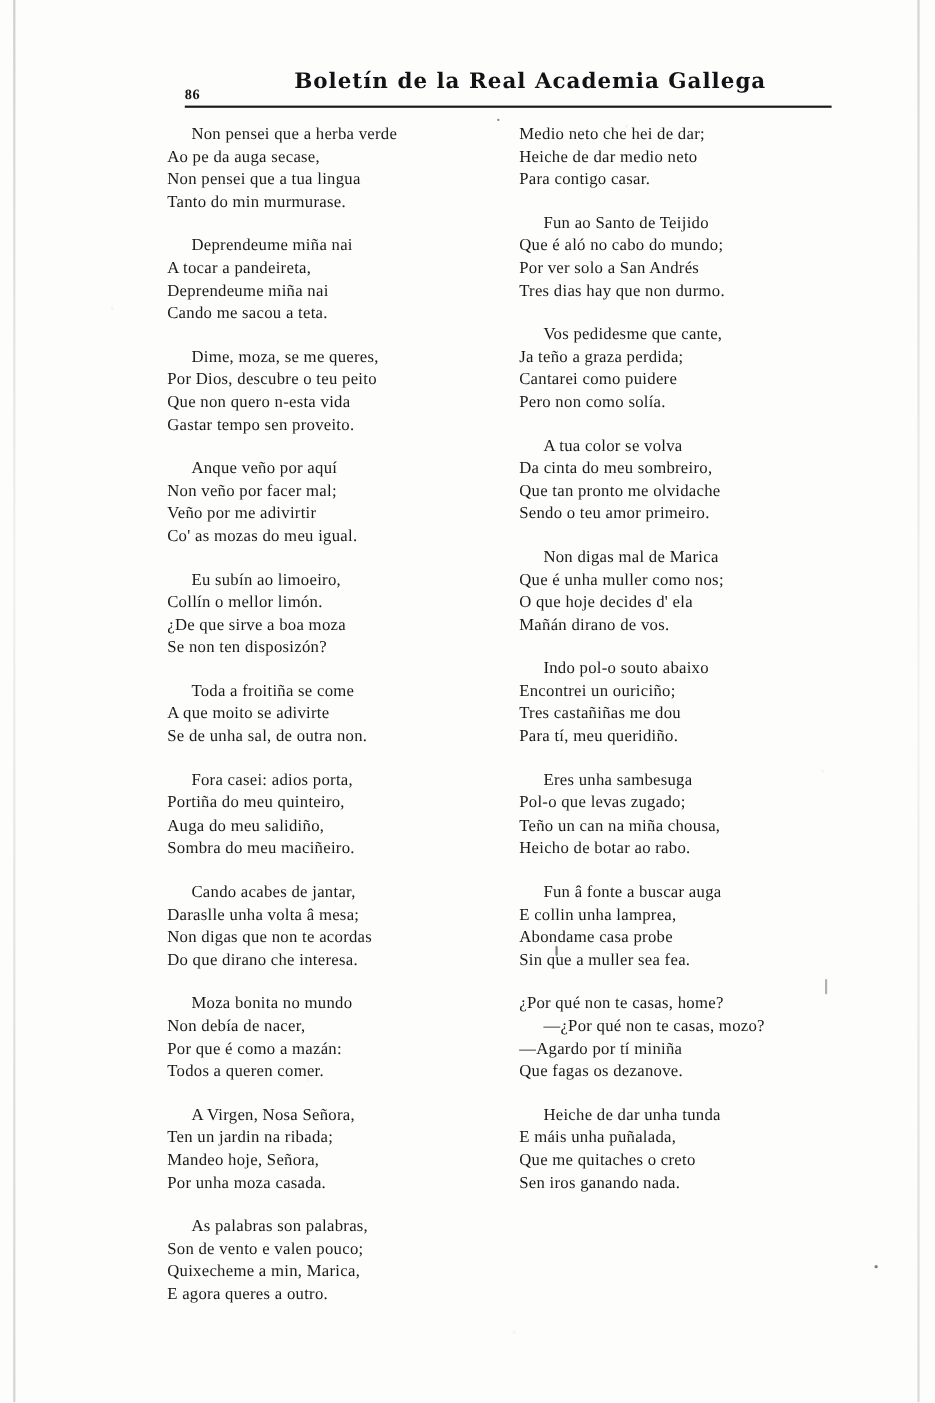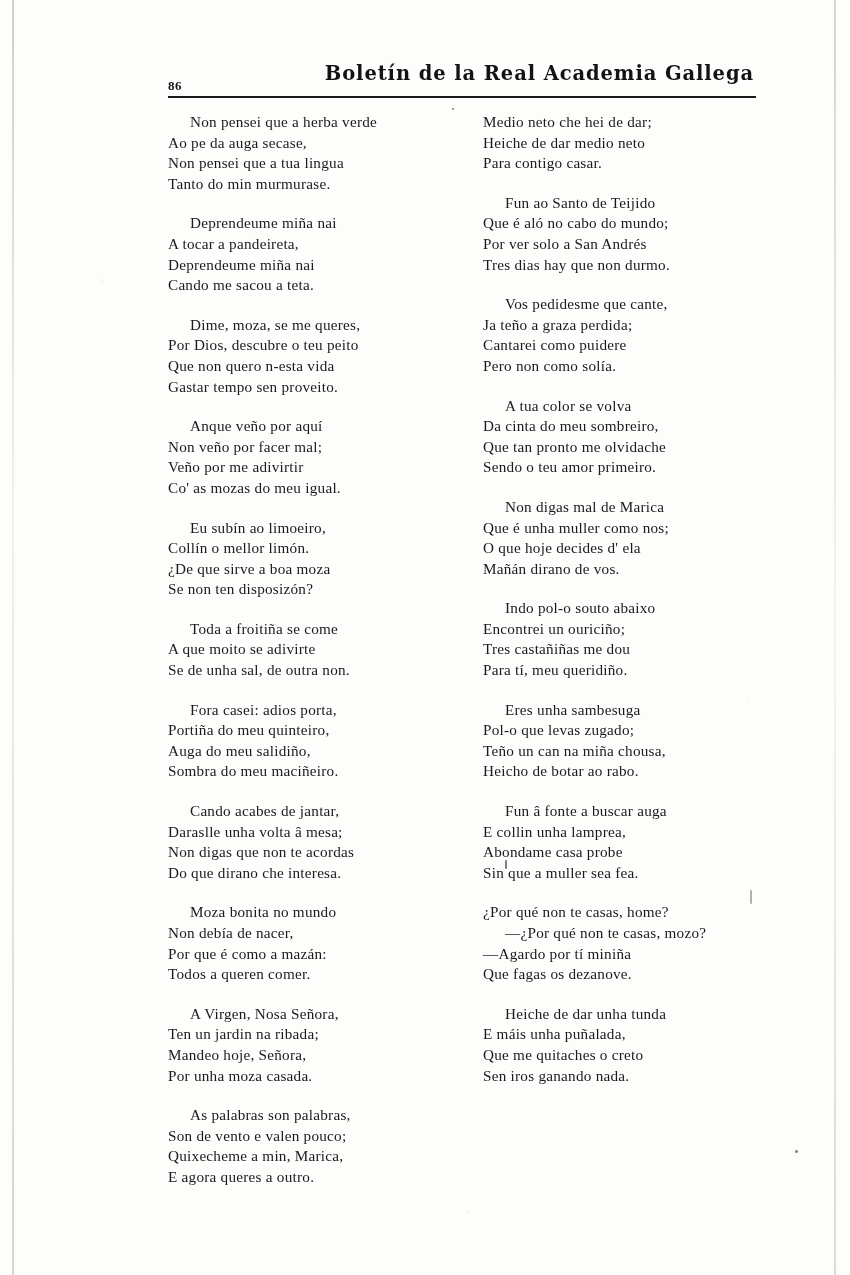--- a/index.html
+++ b/index.html
@@ -61,41 +61,41 @@
     font-size: 13px;
     letter-spacing: 0.5px;
     color: #15161a;
     font-weight: bold;
   }
   .running-title {
     position: absolute;
     left: 0;
     right: 0;
     top: 0;
-    text-align: right;
+    text-align: center;
     font-family: "DejaVu Serif", serif;
     font-size: 19.5px;
     font-weight: 700;
     letter-spacing: 0.9px;
     color: #121317;
     padding-left: 42px;
     white-space: nowrap;
   }
   .rule {
     position: absolute;
     left: 168px;
     right: 94px;
     top: 96px;
     height: 2px;
     background: #1a1a1a;
   }
 
   .columns {
     position: absolute;
-    left: 168px;
+    left: 152px;
     right: 94px;
     top: 112px;
     display: flex;
     gap: 32px;
   }
   .col {
     width: 278px;
   }
   .col-right { padding-left: 10px; }
 

